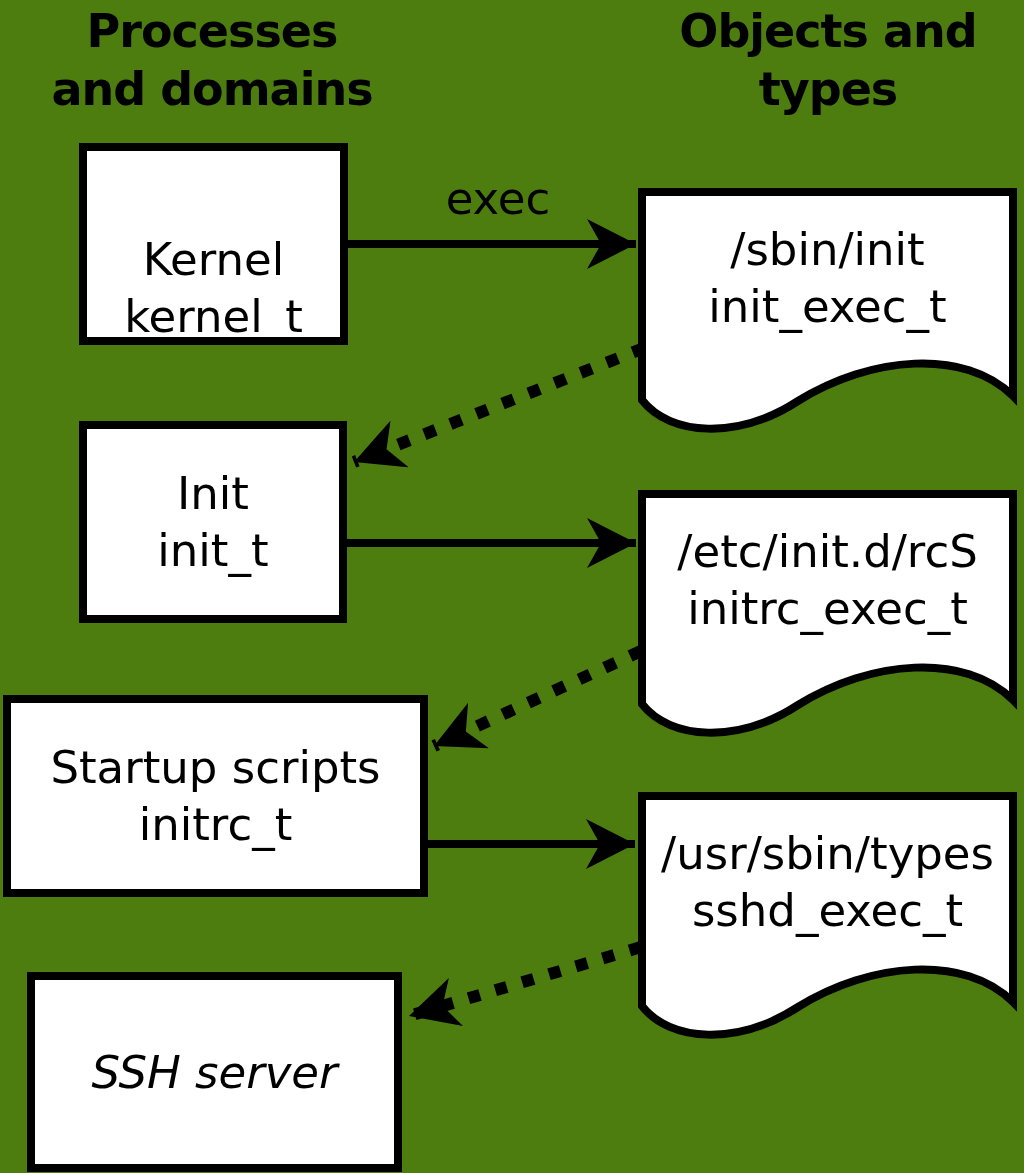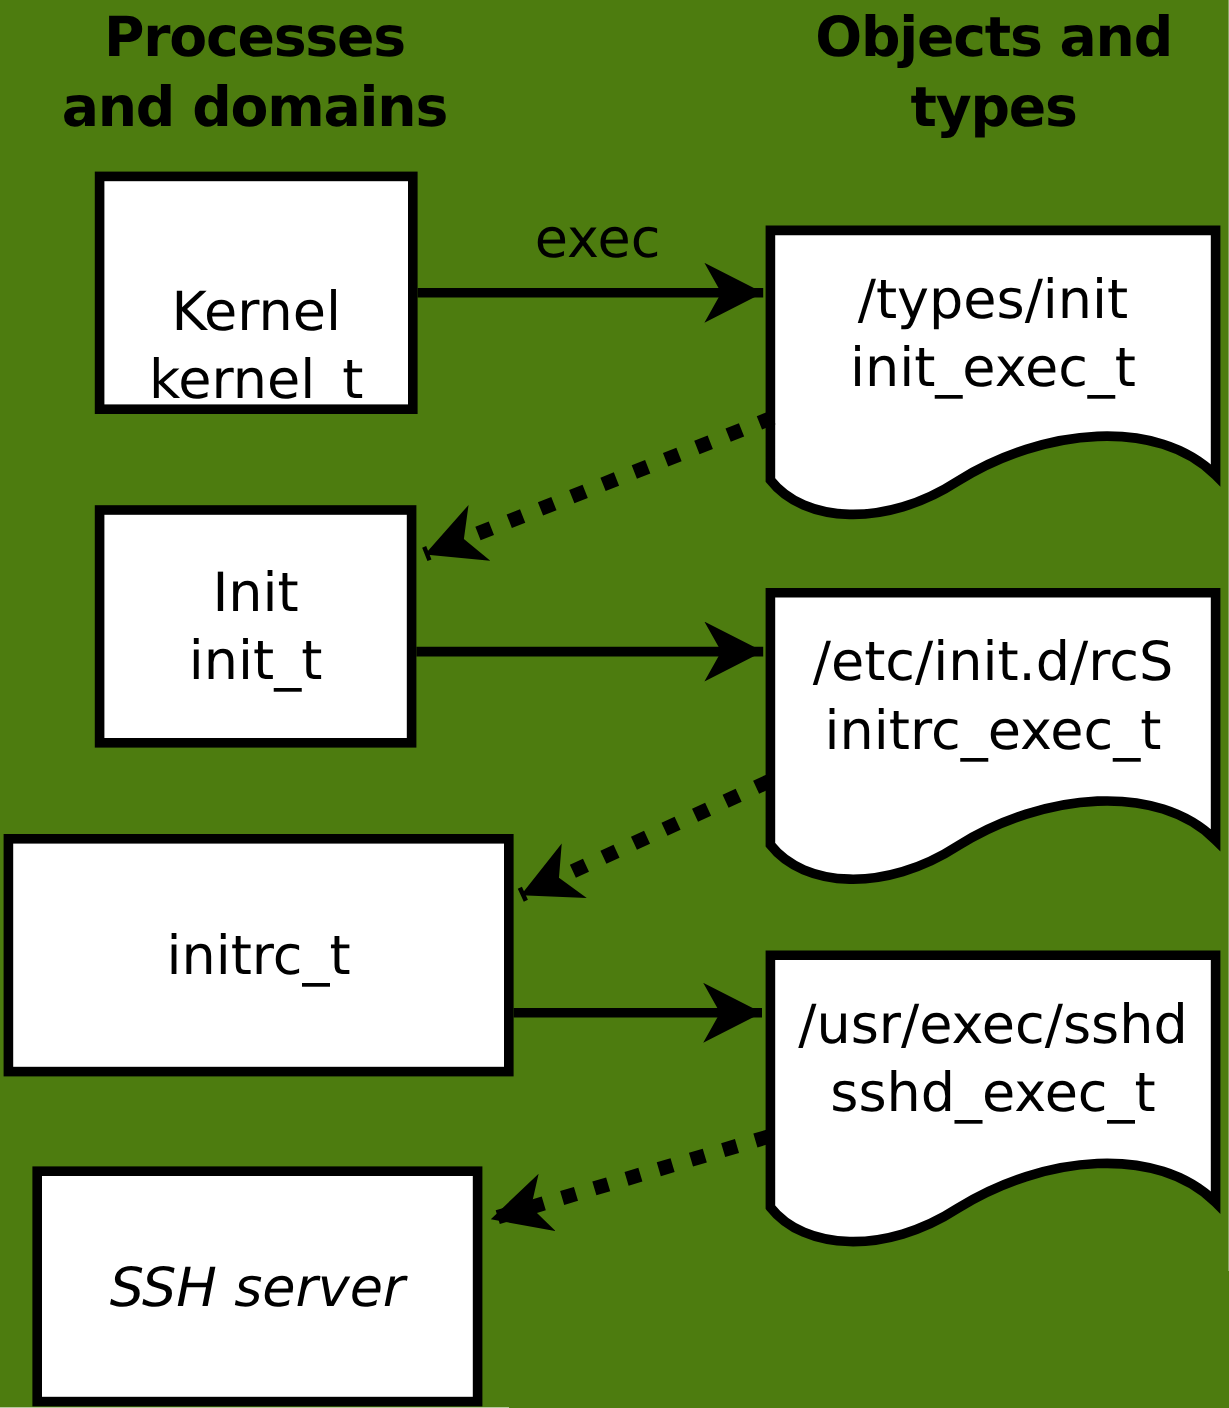--- a/index.html
+++ b/index.html
@@ -89,36 +89,37 @@
 
   <div class="label" style="left:79px; top:143px; width:269px; height:202px;justify-content:flex-end;">
     <span>Kernel</span>
     <span>kernel_t</span>
   </div>
   <div class="label" style="left:79px; top:421px; width:268px; height:202px;border-radius:10px;">
     <span>Init</span>
     <span>init_t</span>
   </div>
   <div class="label" style="left:3px; top:695px; width:425px; height:202px;">
+    <span>Startup scripts</span>
     <span>initrc_t</span>
   </div>
   <div class="label" style="left:27px; top:972px; width:375px; height:200px;font-style:italic;">
     <span>SSH server</span>
   </div>
 
   <div class="label doc-label" style="left:642px; top:190px; width:371px; height:206px;">
-    <span>/types/init</span>
+    <span>/sbin/init</span>
     <span>init_exec_t</span>
   </div>
   <div class="label doc-label" style="left:642px; top:492px; width:371px; height:206px;text-align:right;">
     <span>/etc/init.d/rcS</span>
     <span>initrc_exec_t</span>
   </div>
   <div class="label doc-label" style="left:642px; top:794px; width:371px; height:206px;">
-    <span>/usr/exec/sshd</span>
+    <span>/usr/sbin/types</span>
     <span>sshd_exec_t</span>
   </div>
 
   <div class="label edge-label" style="left:428px; top:168px; width:140px; height:56px; line-height:50px;">
     <span>exec</span>
   </div>
 
 </div>
 
 </body></html>

